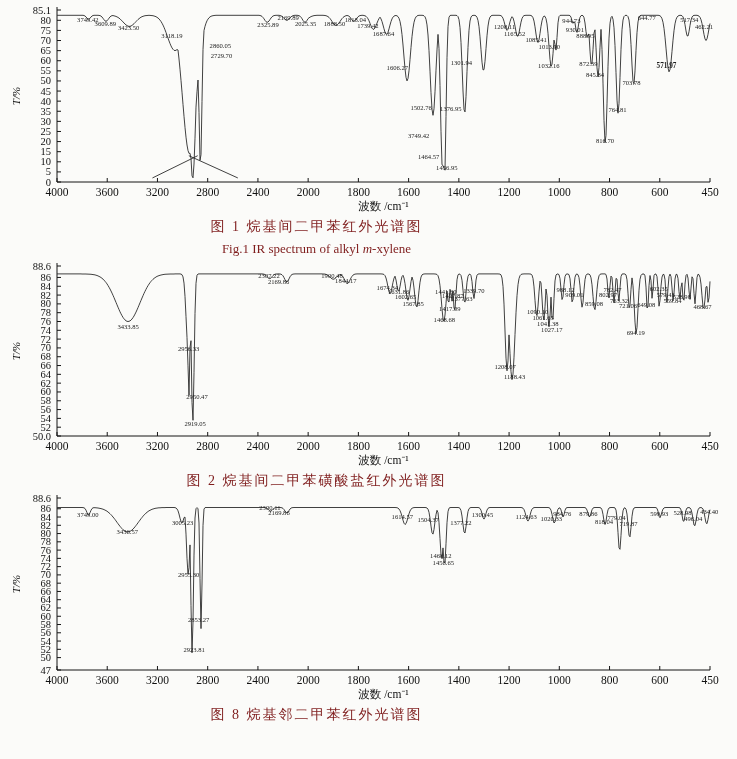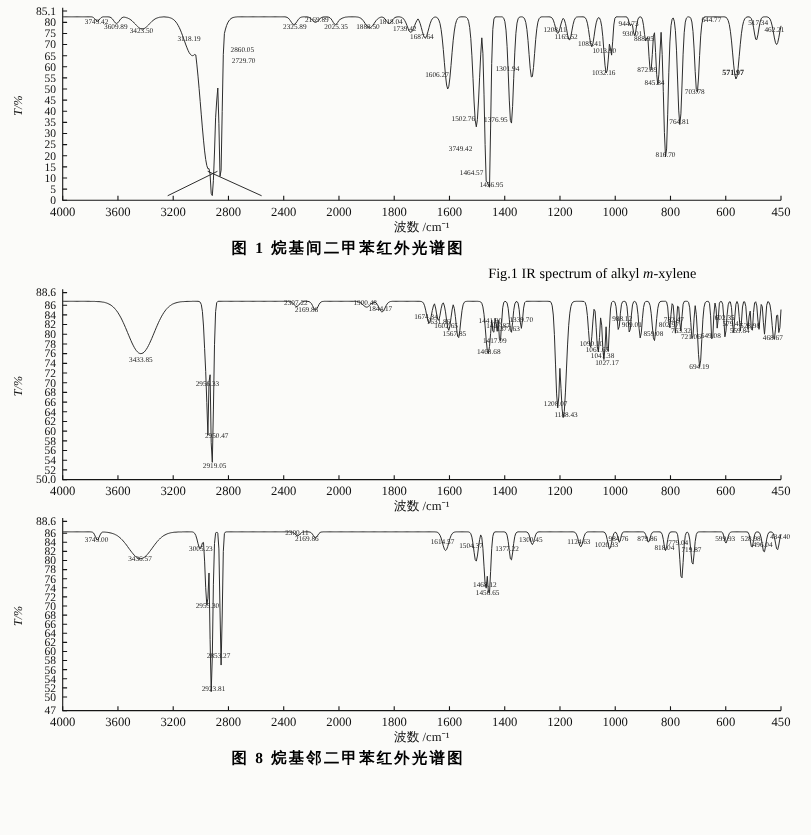--- a/index.html
+++ b/index.html
@@ -1,28 +1,28 @@
 <!DOCTYPE html>
 <html><head>
 <meta charset="utf-8">
 <style>
   html,body{margin:0;padding:0;background:#fbfbf9;width:737px;height:759px;overflow:hidden;}
-  .page{width:633px;font-family:"Liberation Serif",serif;color:#000000;}
+  .page{width:633px;font-family:"Liberation Serif",serif;color:#7f1d1d;}
   .figure-block{position:relative;}
   svg{display:block;}
   .curve{fill:none;stroke:#2b2b2b;stroke-width:0.9;}
   .axis{stroke:#151515;stroke-width:1;fill:none;}
   .ytick{font:10.5px "Liberation Serif",serif;fill:#111;}
   .xtick{font:11.5px "Liberation Serif",serif;fill:#111;}
   .plabel{font:6.6px "Liberation Serif",serif;fill:#1c1c1c;}
   .plabel.bold{font-weight:700;font-size:7.2px;}
   .xlabel{font:11.5px "Liberation Serif",serif;fill:#111;}
   .ylabel{font:italic 11px "Liberation Serif",serif;fill:#111;}
-  .cap-cn{text-align:center;font-weight:700;font-size:14px;line-height:22px;letter-spacing:2px;margin-top:2px;}
-  .cap-en{text-align:right;font-size:13px;line-height:22px;}
+  .cap-cn{text-align:center;font-weight:400;font-size:14px;line-height:22px;letter-spacing:2px;margin-top:2px;}
+  .cap-en{text-align:center;font-size:13px;line-height:22px;}
 </style>
 </head>
 <body>
 
 <div class="page">
 
   <section class="figure-block">
     <svg id="chart-0" viewBox="0 0 737 214" width="737" height="214">
         <path d="M57 7 V182 H710" class="axis"></path>
         <line x1="57" y1="10" x2="61" y2="10" class="axis"></line>
@@ -242,20 +242,21 @@
         <text x="619.1" y="43.0" class="plabel" text-anchor="middle">763.32</text>
         <text x="628.1" y="48.3" class="plabel" text-anchor="middle">721.06</text>
         <text x="635.7" y="75.1" class="plabel" text-anchor="middle">694.19</text>
         <text x="646.2" y="47.0" class="plabel" text-anchor="middle">649.08</text>
         <text x="658.8" y="30.7" class="plabel" text-anchor="middle">602.35</text>
         <text x="665.8" y="36.8" class="plabel" text-anchor="middle">579.43</text>
         <text x="672.5" y="43.0" class="plabel" text-anchor="middle">559.84</text>
         <text x="681.9" y="38.6" class="plabel" text-anchor="middle">528.98</text>
         <text x="702.6" y="49.2" class="plabel" text-anchor="middle">468.67</text>
       </svg>
+    <div class="cap-cn">图 2  烷基间二甲苯磺酸盐红外光谱图</div>
   </section>
 
   <section class="figure-block">
     <svg id="chart-2" viewBox="0 0 737 210" width="737" height="210">
         <path d="M57 3 V178 H710" class="axis"></path>
         <line x1="57" y1="6" x2="61" y2="6" class="axis"></line>
         <text x="51" y="9.5" class="ytick" text-anchor="end">88.6</text>
         <line x1="57" y1="16.74999999999998" x2="61" y2="16.74999999999998" class="axis"></line>
         <text x="51" y="20.24999999999998" class="ytick" text-anchor="end">86</text>
         <line x1="57" y1="25.01923076923075" x2="61" y2="25.01923076923075" class="axis"></line>

